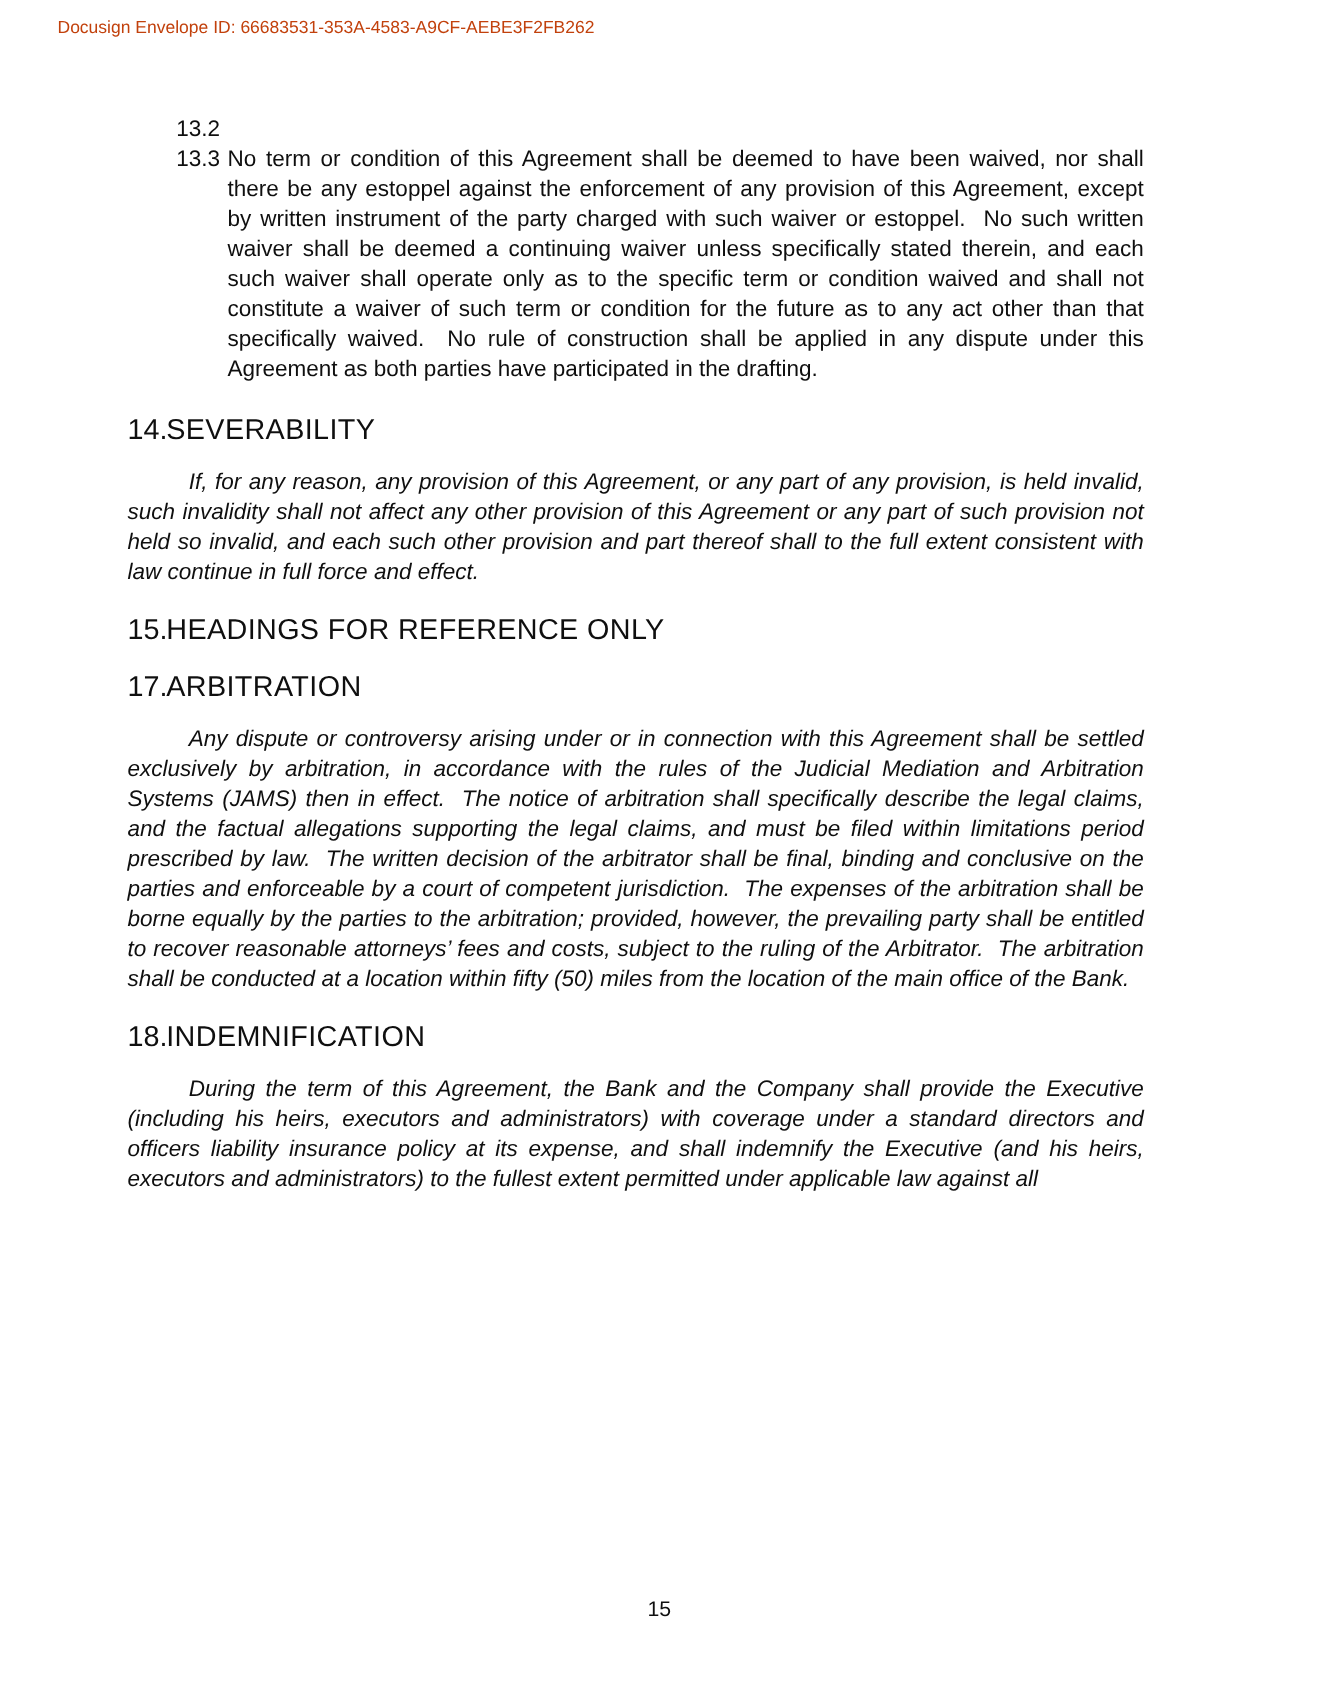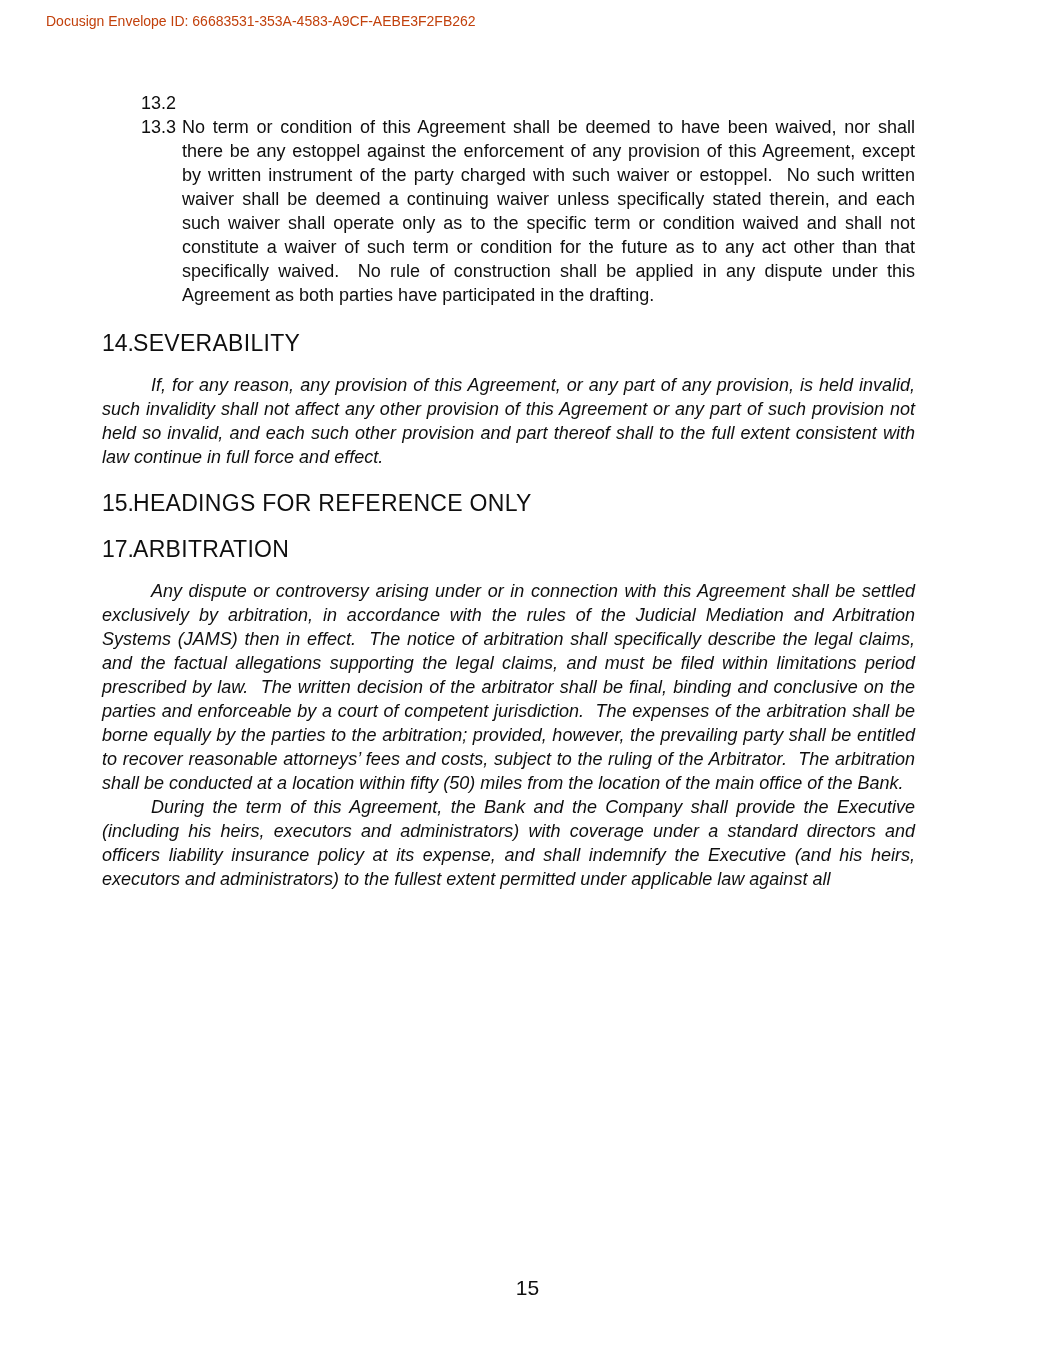--- a/index.html
+++ b/index.html
@@ -60,21 +60,21 @@
     margin: 0;
     text-indent: 49px;
     font-style: italic;
   }
   .page-number {
     position: absolute;
     top: 1276px;
     left: 0;
     width: 1055px;
     text-align: center;
-    font-size: 21px;
+    font-size: 17px;
     line-height: 24px;
     color: #0f0f0f;
   }
 </style>
 </head>
 <body>
 
 <div class="ds-header">Docusign Envelope ID: 66683531-353A-4583-A9CF-AEBE3F2FB262</div>
 
 <main class="doc-body">
@@ -103,18 +103,21 @@
 
 
   <section>
     <h2 class="section-heading">
       <span class="h-num">17.</span><span>ARBITRATION</span>
     </h2>
     <p class="body-p">Any dispute or controversy arising under or in connection with this Agreement shall be settled exclusively by arbitration, in accordance with the rules of the Judicial Mediation and Arbitration Systems (JAMS) then in effect.&nbsp; The notice of arbitration shall specifically describe the legal claims, and the factual allegations supporting the legal claims, and must be filed within limitations period prescribed by law.&nbsp; The written decision of the arbitrator shall be final, binding and conclusive on the parties and enforceable by a court of competent jurisdiction.&nbsp; The expenses of the arbitration shall be borne equally by the parties to the arbitration; provided, however, the prevailing party shall be entitled to recover reasonable attorneys’ fees and costs, subject to the ruling of the Arbitrator.&nbsp; The arbitration shall be conducted at a location within fifty (50) miles from the location of the main office of the Bank.</p>
   </section>
 
   <section>
+    <h2 class="section-heading">
+      <span class="h-num">18.</span><span>INDEMNIFICATION</span>
+    </h2>
     <p class="body-p">During the term of this Agreement, the Bank and the Company shall provide the Executive (including his heirs, executors and administrators) with coverage under a standard directors and officers liability insurance policy at its expense, and shall indemnify the Executive (and his heirs, executors and administrators) to the fullest extent permitted under applicable law against all</p>
   </section>
 
 </main>
 
 <div class="page-number">15</div>
 
 </body></html>

